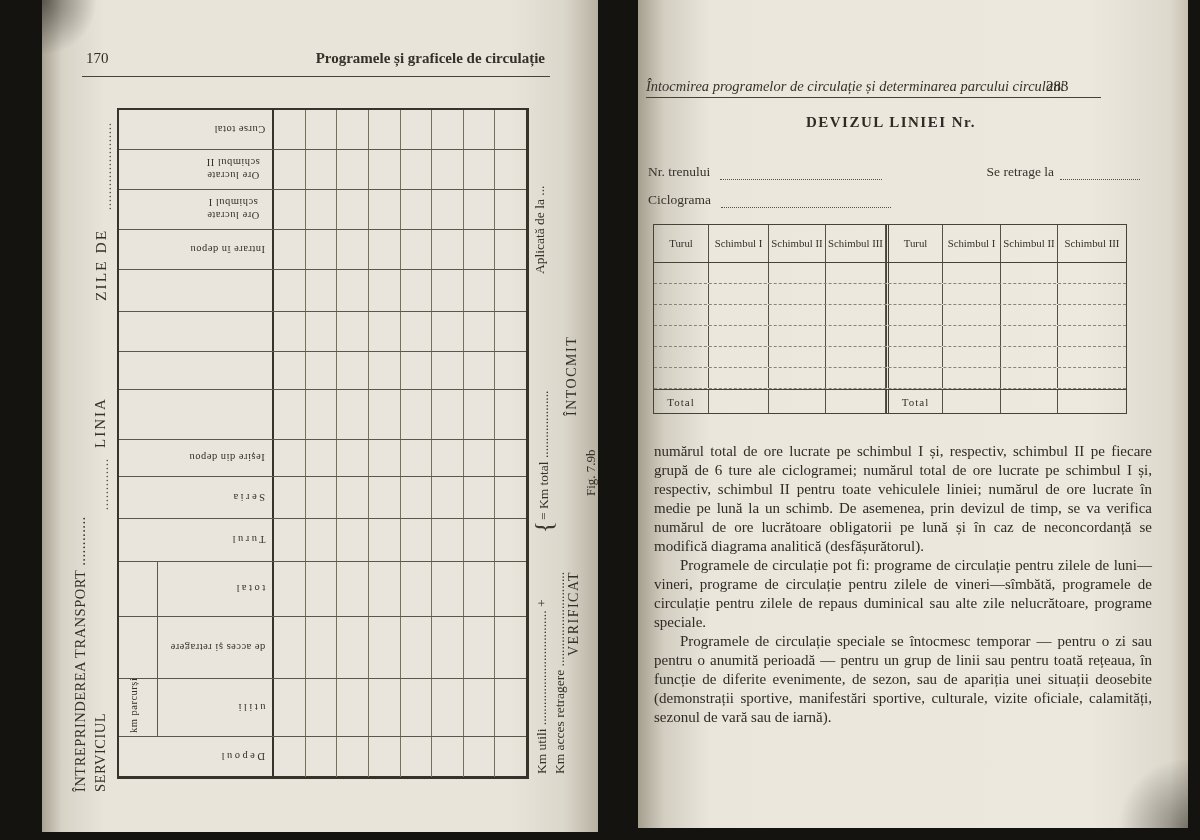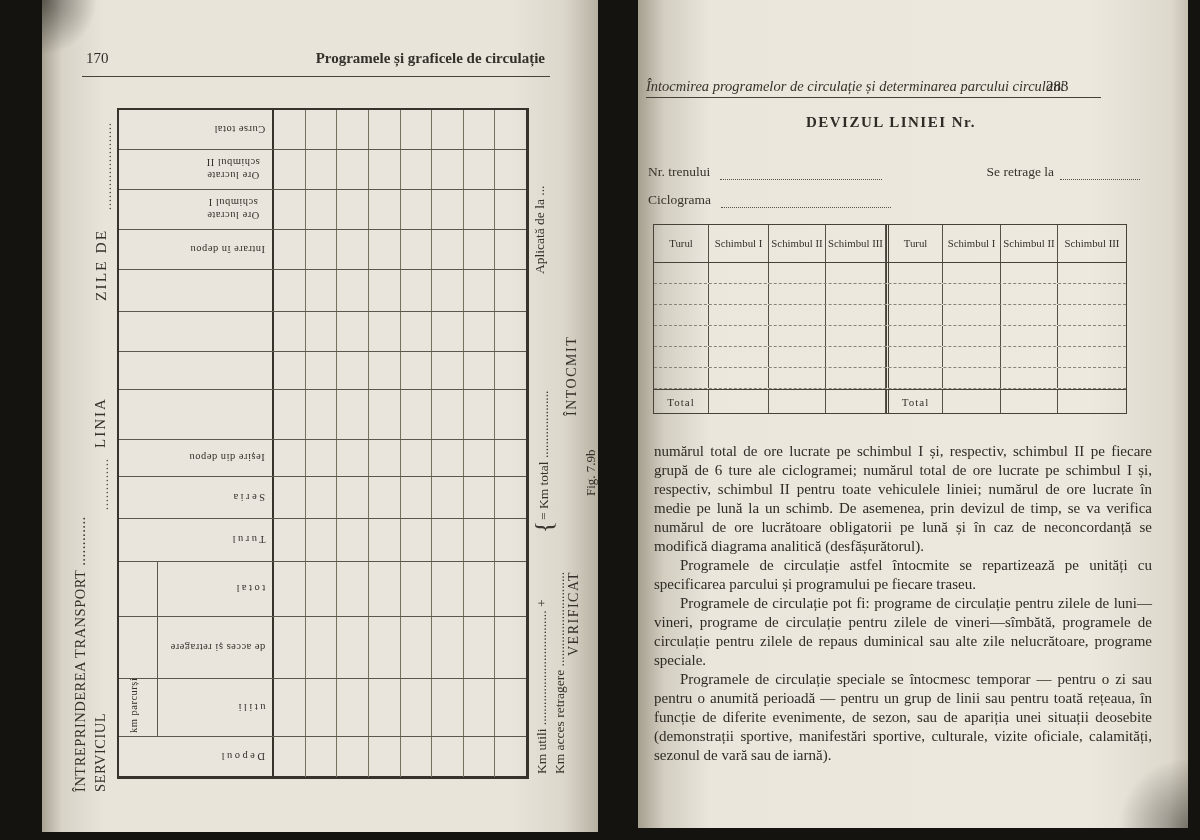--- a/index.html
+++ b/index.html
@@ -451,17 +451,16 @@
       <div>Total</div>
       <div></div>
       <div></div>
       <div></div>
     </div>
   </div>
 
 
   <div class="abs bodytext" style="left:8px;top:442px;width:498px;margin-left:8px;">
     <p class="noind">numărul total de ore lucrate pe schimbul I și, respectiv, schimbul II pe fiecare grupă de 6 ture ale ciclogramei; numărul total de ore lucrate pe schimbul I și, respectiv, schimbul II pentru toate vehiculele liniei; numărul de ore lucrate în medie pe lună la un schimb. De asemenea, prin devizul de timp, se va verifica numărul de ore lucrătoare obligatorii pe lună și în caz de neconcordanță se modifică diagrama analitică (desfășurătorul).</p>
-    <p>Programele de circulație astfel întocmite se repartizează pe unități cu specificarea parcului și programului pe fiecare traseu.</p>
     <p>Programele de circulație pot fi: programe de circulație pentru zilele de luni—vineri, programe de circulație pentru zilele de vineri—sîmbătă, programele de circulație pentru zilele de repaus duminical sau alte zile nelucrătoare, programe speciale.</p>
     <p>Programele de circulație speciale se întocmesc temporar — pentru o zi sau pentru o anumită perioadă — pentru un grup de linii sau pentru toată rețeaua, în funcție de diferite evenimente, de sezon, sau de apariția unei situații deosebite (demonstrații sportive, manifestări sportive, culturale, vizite oficiale, calamități, sezonul de vară sau de iarnă).</p>
   </div>
 </div>
 
 </body></html>

